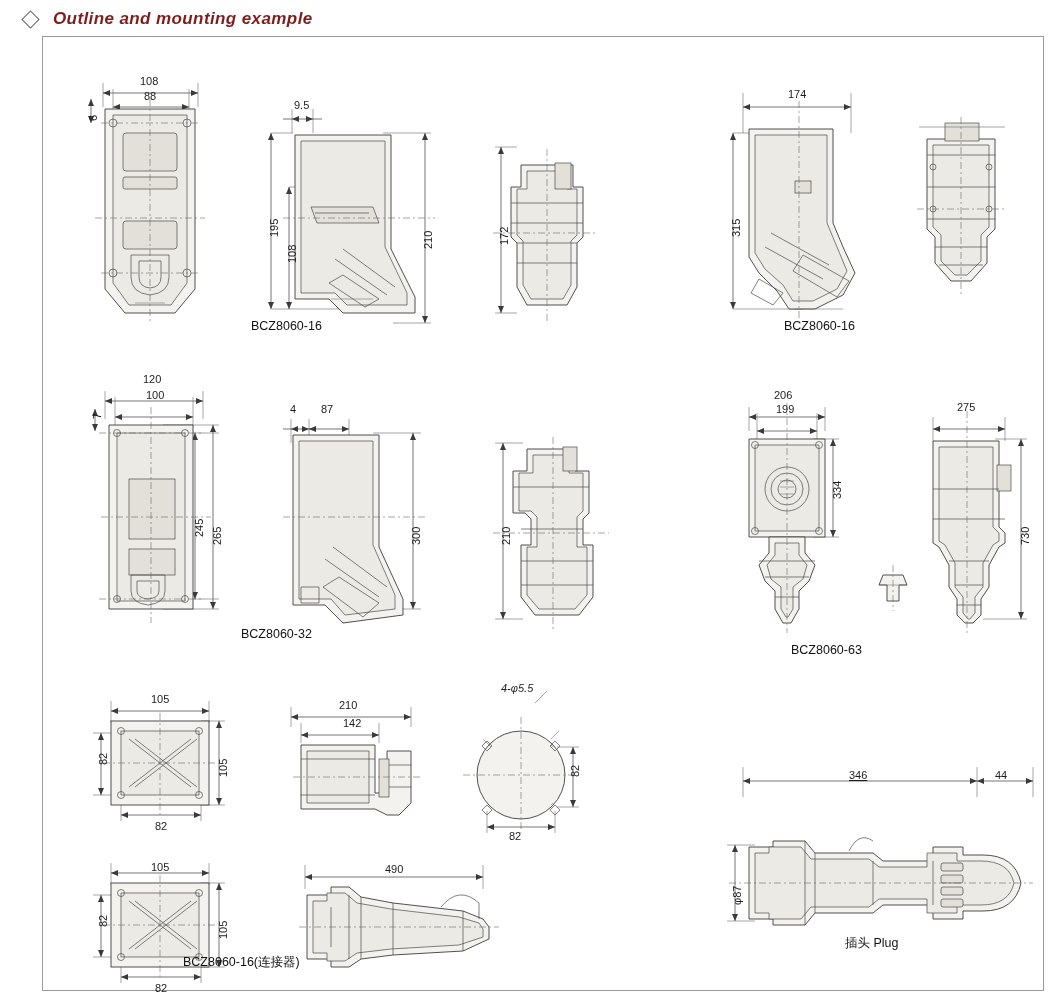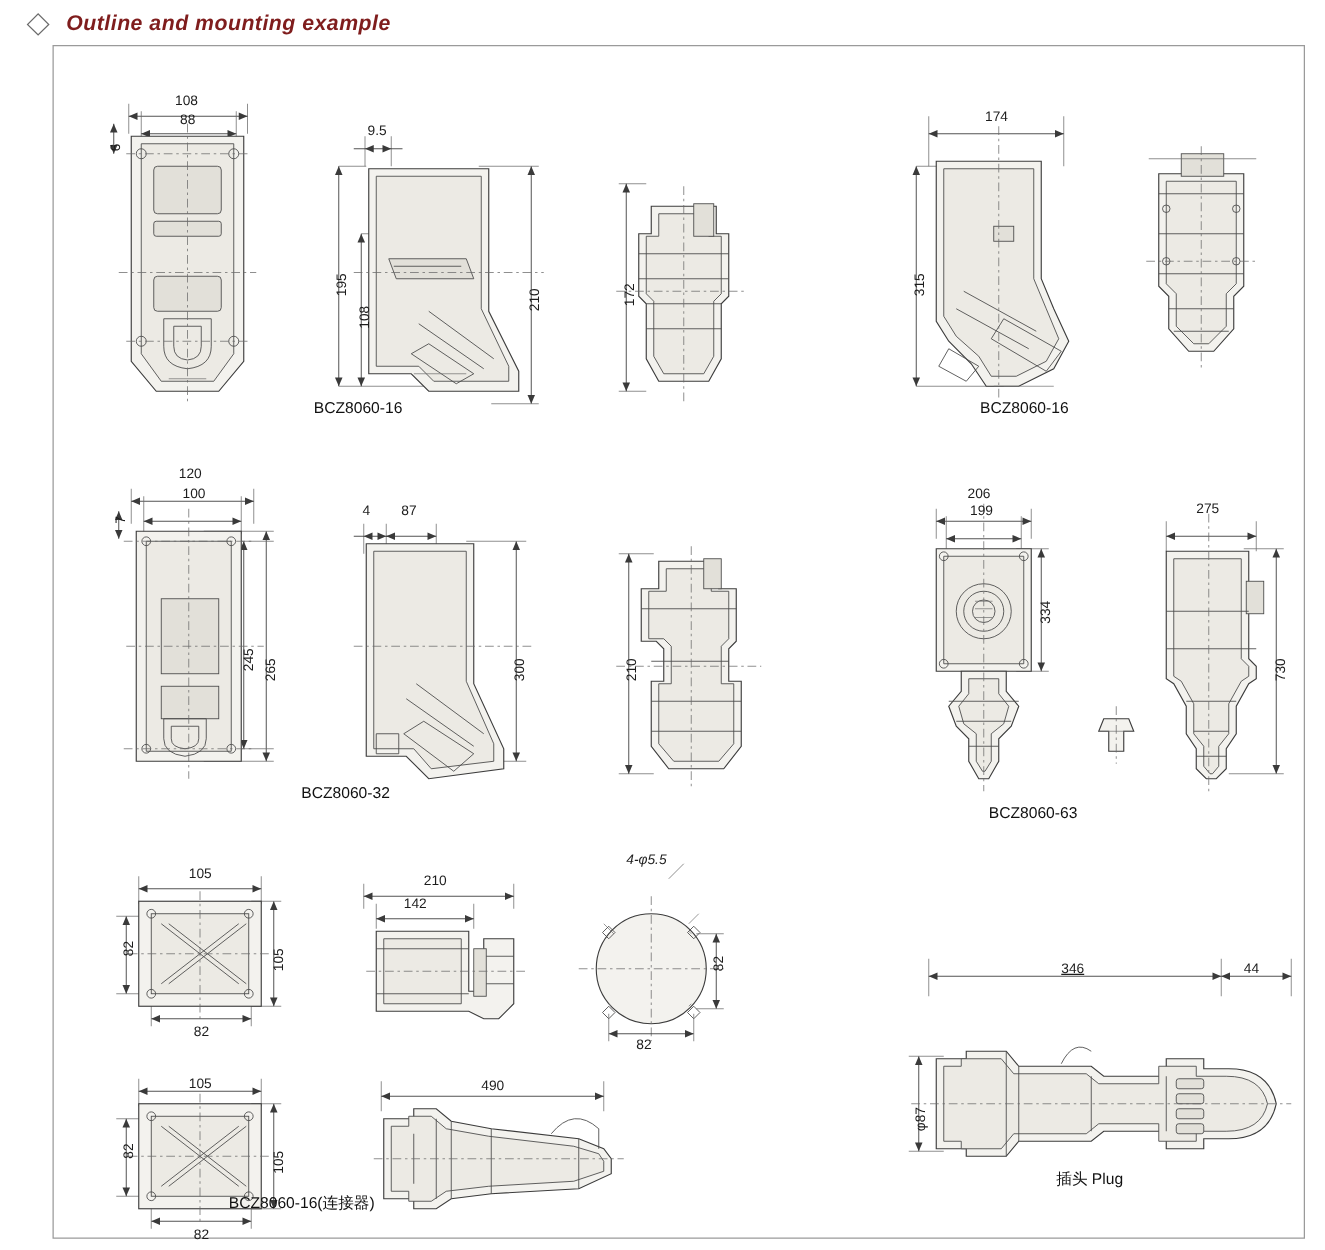--- a/index.html
+++ b/index.html
@@ -478,21 +478,21 @@
         <path class="ln" d="M806,196 Q816,176 830,186"></path>
         <path class="ctr" d="M686,228 L990,228"></path>
       </g>
     </svg>
 
     <div class="lbl" style="left:108px; top:656px;">105</div>
     <div class="lbl vert" style="left:174px; top:740px;">105</div>
     <div class="lbl vert" style="left:54px; top:728px;">82</div>
     <div class="lbl" style="left:112px; top:783px;">82</div>
     <div class="lbl" style="left:296px; top:662px;">210</div>
-    <div class="lbl" style="left:280px; top:680px;">142</div>
+    <div class="lbl" style="left:300px; top:680px;">142</div>
     <div class="lbl" style="left:458px; top:645px;font-style:italic;">4-φ5.5</div>
     <div class="lbl vert" style="left:526px; top:740px;">82</div>
     <div class="lbl" style="left:466px; top:793px;">82</div>
     <div class="lbl" style="left:806px; top:732px;text-decoration:underline;">346</div>
     <div class="lbl" style="left:952px; top:732px;">44</div>
     <div class="lbl vert" style="left:688px; top:868px;">φ87</div>
 
     <svg width="1000" height="170" style="top:818px;">
       <g>
         <path class="ext" d="M68,8 L68,30 M166,8 L166,30"></path>

